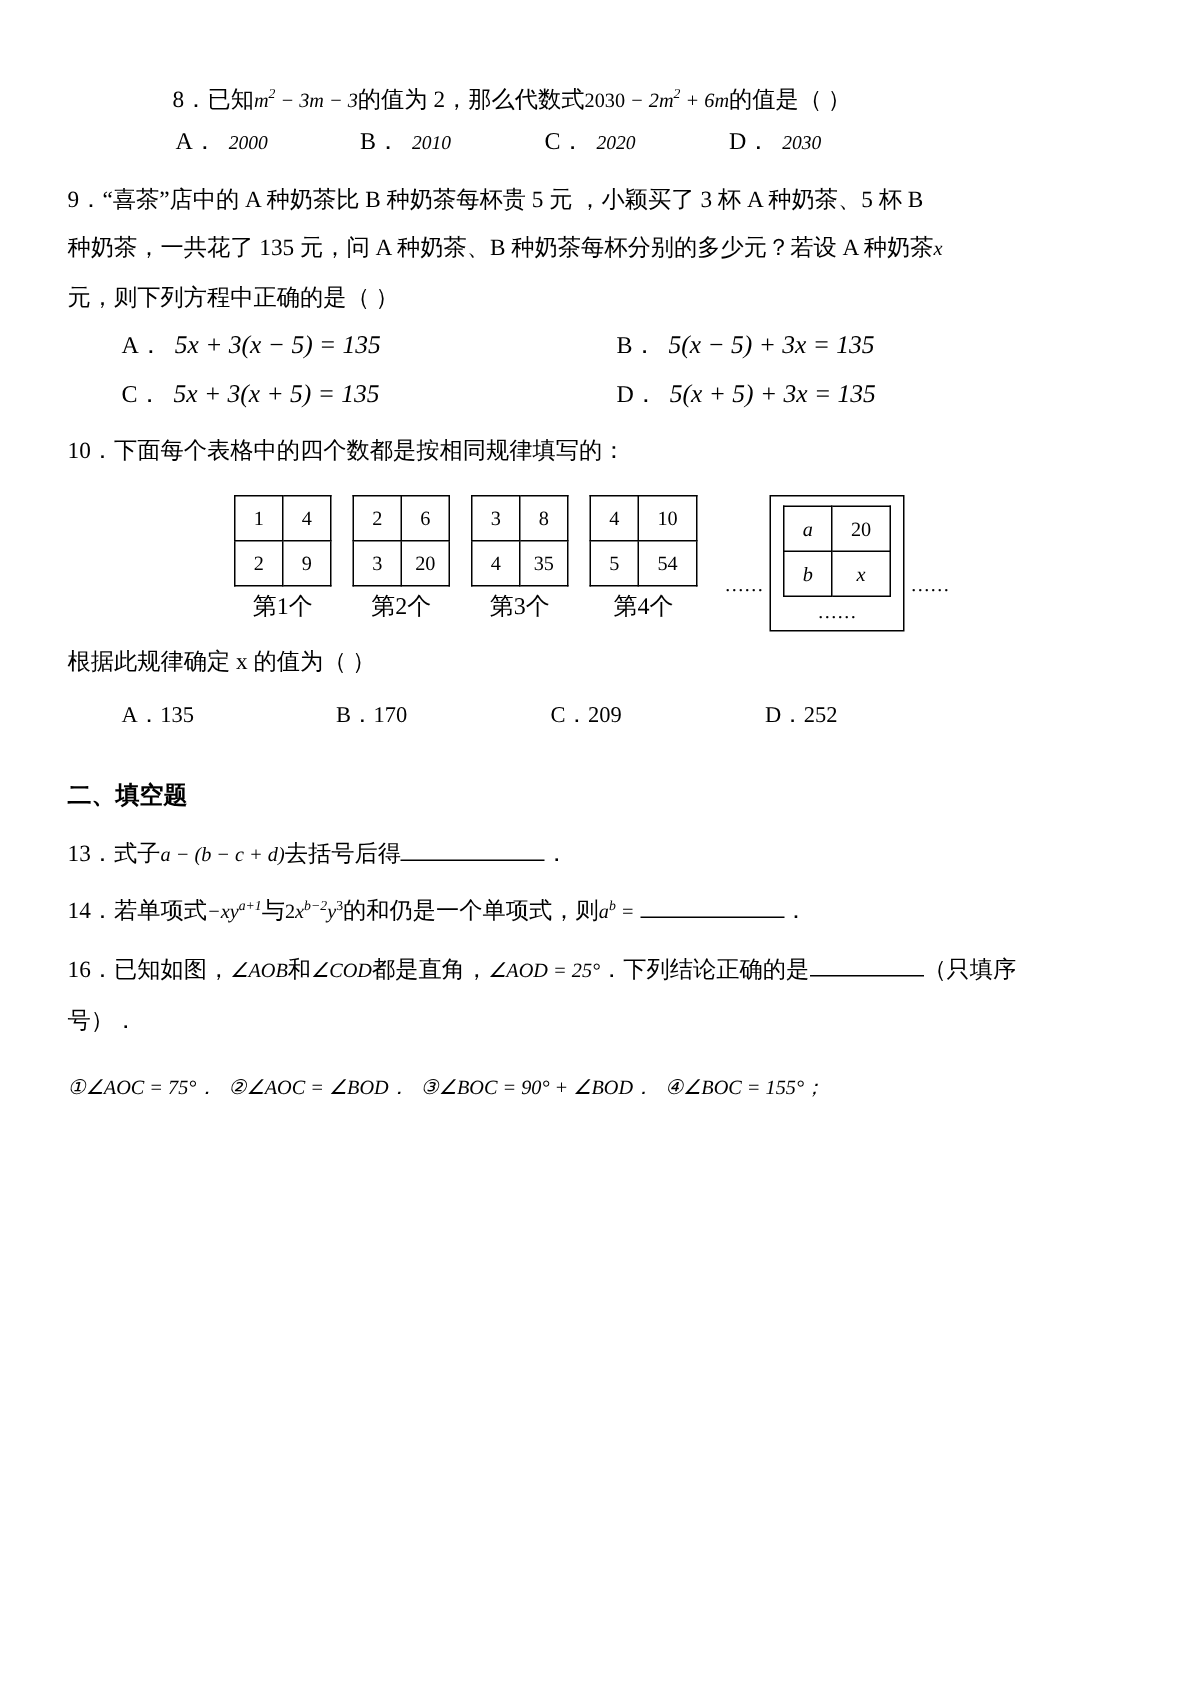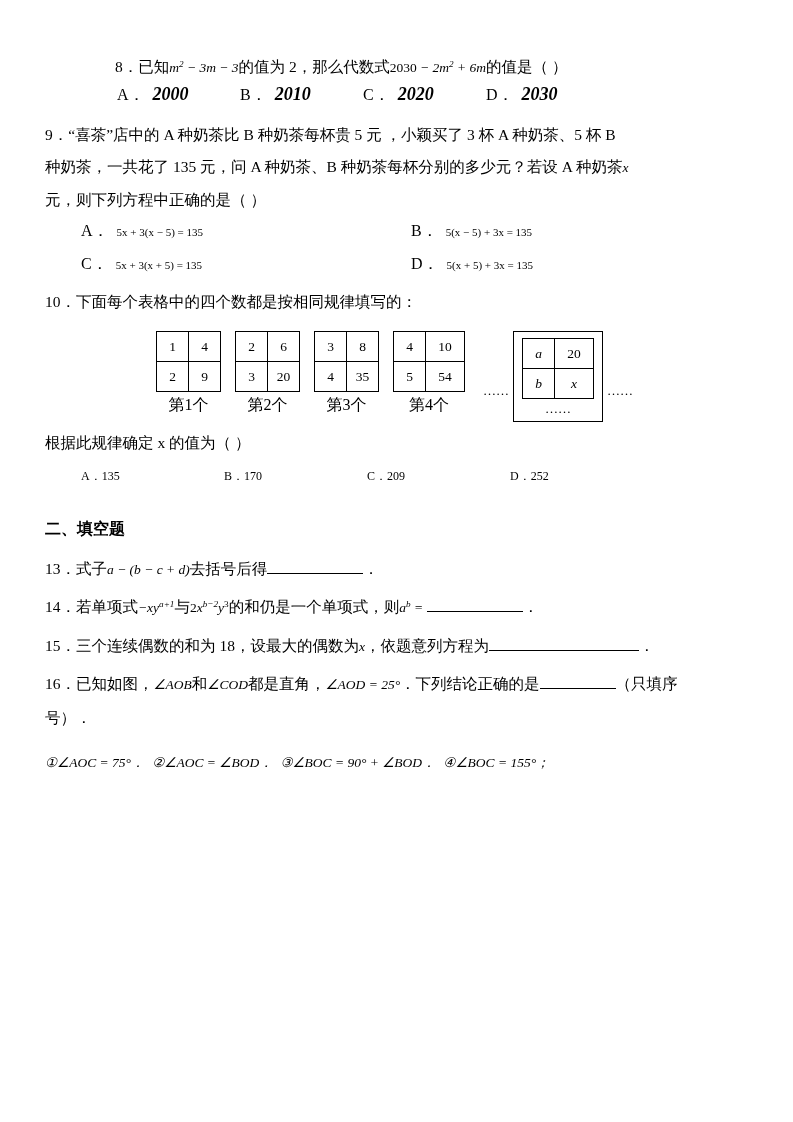--- a/index.html
+++ b/index.html
@@ -61,51 +61,51 @@
     display: flex;
     margin-top: 2px;
     margin-bottom: 14px;
   }
   .q8-opts .cell {
     width: 123px;
     display: flex;
     align-items: baseline;
   }
   .q8-opts .cell .num {
-    font-size: 18px;
+    font-size: 13px;
     font-style: italic;
     margin-left: 8px;
-    font-weight: bold;
   }
 
   
   .q9-opts {
     margin-left: 36px;
     margin-top: 6px;
   }
   .q9-row {
     display: flex;
     margin-bottom: 12px;
   }
   .q9-row .cell {
     width: 330px;
     display: flex;
     align-items: baseline;
   }
   .q9-row .cell .eq {
-    font-size: 11px;
+    font-size: 17px;
+    font-style: italic;
     margin-left: 8px;
   }
 
   
   .q10-opts {
     margin-left: 36px;
     margin-top: 10px;
     display: flex;
-    font-size: 12px;
+    font-size: 15px;
   }
   .q10-opts .cell {
     width: 143px;
   }
 
   
   .fig {
     margin: 14px 0 6px 0;
     display: flex;
     justify-content: center;
@@ -373,23 +373,20 @@
 
 
     <div class="fib">
       <span>13．</span><span>式子</span><span class="math">a − (b − c + d)</span><span>去括号后得</span><span class="blank b-long"></span><span>．</span>
     </div>
 
     <div class="fib">
       <span>14．</span><span>若单项式</span><span class="math">−xy<sup>a+1</sup></span><span>与</span><span class="math"><span class="math-up">2</span>x<sup>b−2</sup>y<sup class="math-up">3</sup></span><span>的和仍是一个单项式，则</span><span class="math">a<sup>b</sup> =</span>&nbsp;<span class="blank b-long"></span><span>．</span>
     </div>
 
-    <div class="fib">
-      <span>15．</span><span>三个连续偶数的和为 18，设最大的偶数为</span><span class="math">x</span><span>，依题意列方程为</span><span class="blank b-xxlong"></span><span>．</span>
-    </div>
 
     <div class="q16-line">
       <span>16．</span><span>已知如图，</span><span class="math">∠AOB</span><span>和</span><span class="math">∠COD</span><span>都是直角，</span><span class="math">∠AOD = 25°</span><span>．下列结论正确的是</span><span class="blank b-med"></span><span>（只填序</span>
     </div>
     <div class="q16-line">号）．</div>
 
     <div class="q16-sub">
       <span class="math">①∠AOC = 75°．</span>&nbsp;&nbsp;<span class="math">②∠AOC = ∠BOD．</span>&nbsp;&nbsp;<span class="math">③∠BOC = 90° + ∠BOD．</span>&nbsp;&nbsp;<span class="math">④∠BOC = 155°；</span>
     </div>
 

